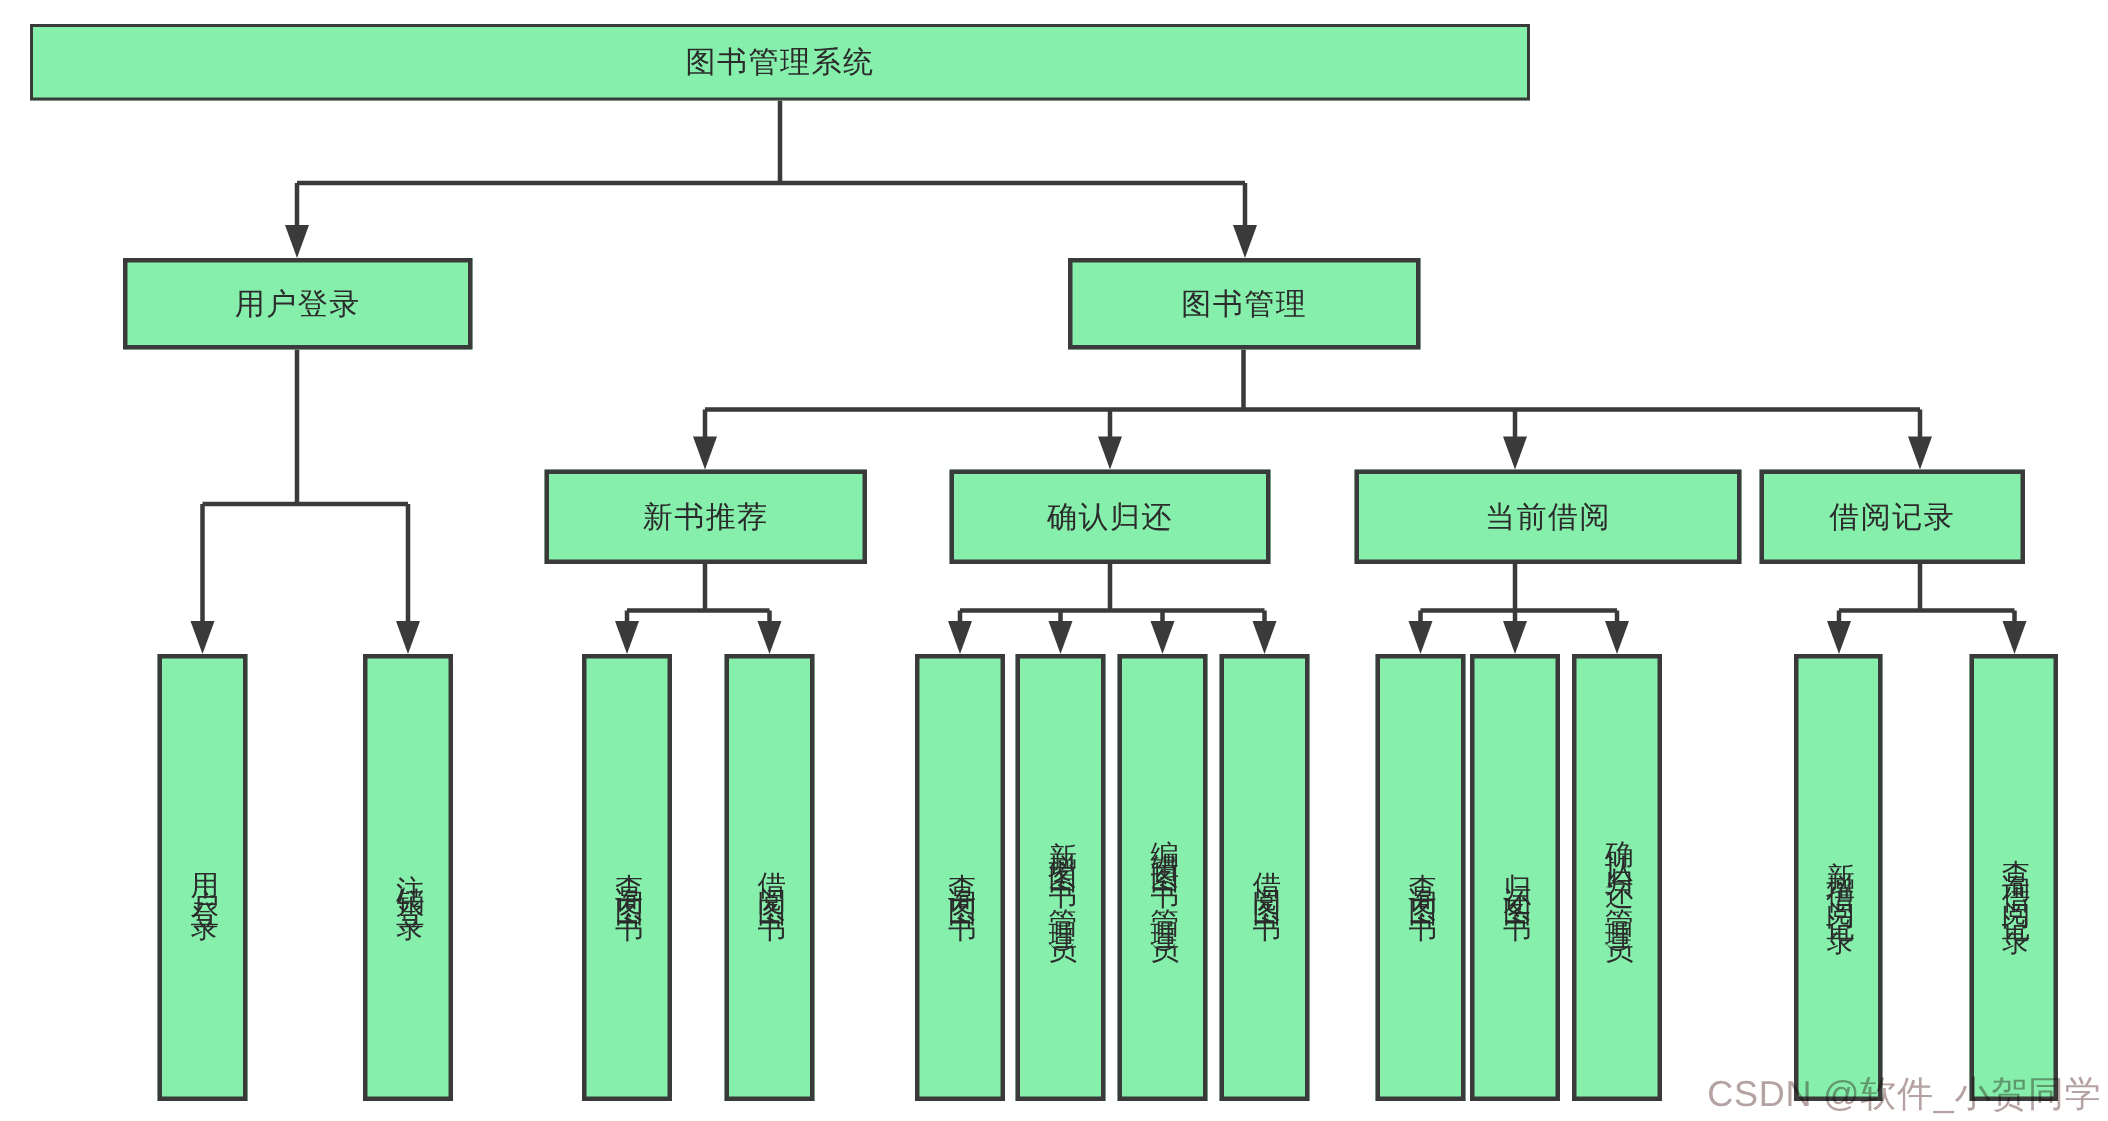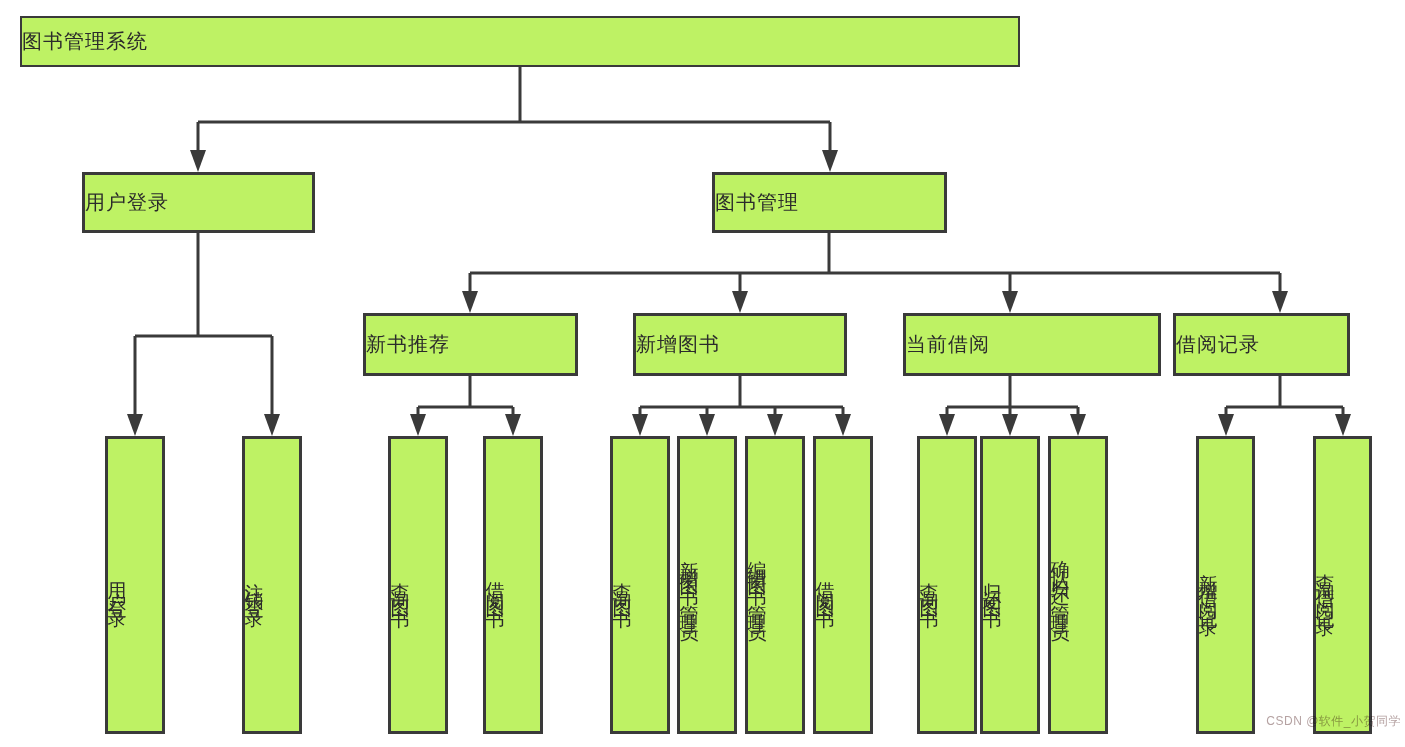--- a/index.html
+++ b/index.html
@@ -15,41 +15,42 @@
     width:1405px;height:747px;
     background:var(--bg);
     overflow:hidden;
   }
   .edges{position:absolute;left:0;top:0;}
   .edges path.line{stroke:var(--line);stroke-width:3;fill:none;}
   .edges path.arrow{fill:var(--line);stroke:none;}
   .node{
     position:absolute;
     box-sizing:border-box;
-    background:#bef264;
+    background:#86efac;
     border:3px solid var(--line);
-    display:flex;align-items:center;justify-content:flex-start;
+    display:flex;align-items:center;justify-content:center;
     color:var(--ink);
     font-size:20px;
     letter-spacing:1px;
     z-index:2;
+    font-family:Liberation Mono, monospace;
   }
   .node.root{border-width:2px;}
   .node.v span{
     writing-mode:vertical-rl;
     text-orientation:mixed;
     letter-spacing:9px;
     line-height:1;
     font-size:19px;
     white-space:nowrap;
   }
   .watermark{
     position:absolute;
-    right:4px;bottom:17px;
-    font-size:12px;
+    right:4px;bottom:2px;
+    font-size:24px;
     color:var(--watermark);
     mix-blend-mode:multiply;
     z-index:5;
     letter-spacing:0.5px;
     white-space:nowrap;
   }
 </style>
 </head>
 <body>
 
@@ -106,21 +107,21 @@
     <span>用户登录</span>
   </div>
   <div class="node" style="left:363px;top:313px;width:215px;height:63px">
     <span>新书推荐</span>
   </div>
 
   <div class="node" style="left:712px;top:172px;width:235px;height:61px">
     <span>图书管理</span>
   </div>
   <div class="node" style="left:633px;top:313px;width:214px;height:63px">
-    <span>新增图书</span>
+    <span>确认归还</span>
   </div>
   <div class="node" style="left:903px;top:313px;width:258px;height:63px">
     <span>当前借阅</span>
   </div>
   <div class="node" style="left:1173px;top:313px;width:177px;height:63px">
     <span>借阅记录</span>
   </div>
 
   <div class="node v" style="left:105px;top:436px;width:60px;height:298px">
     <span>用户登录</span>

